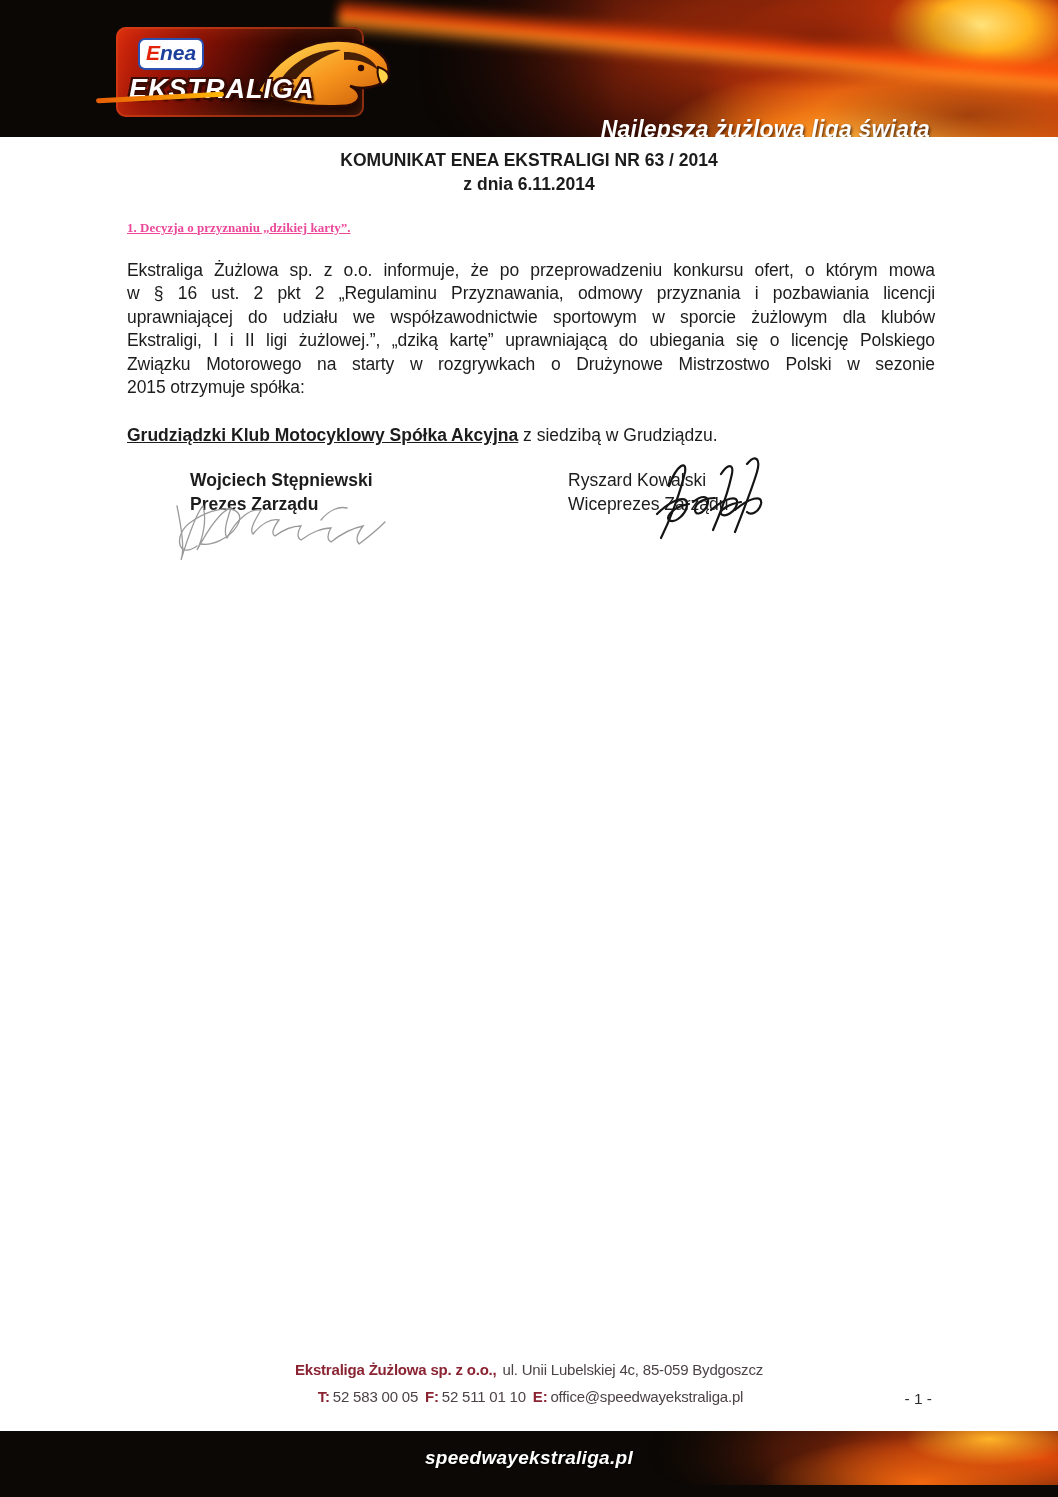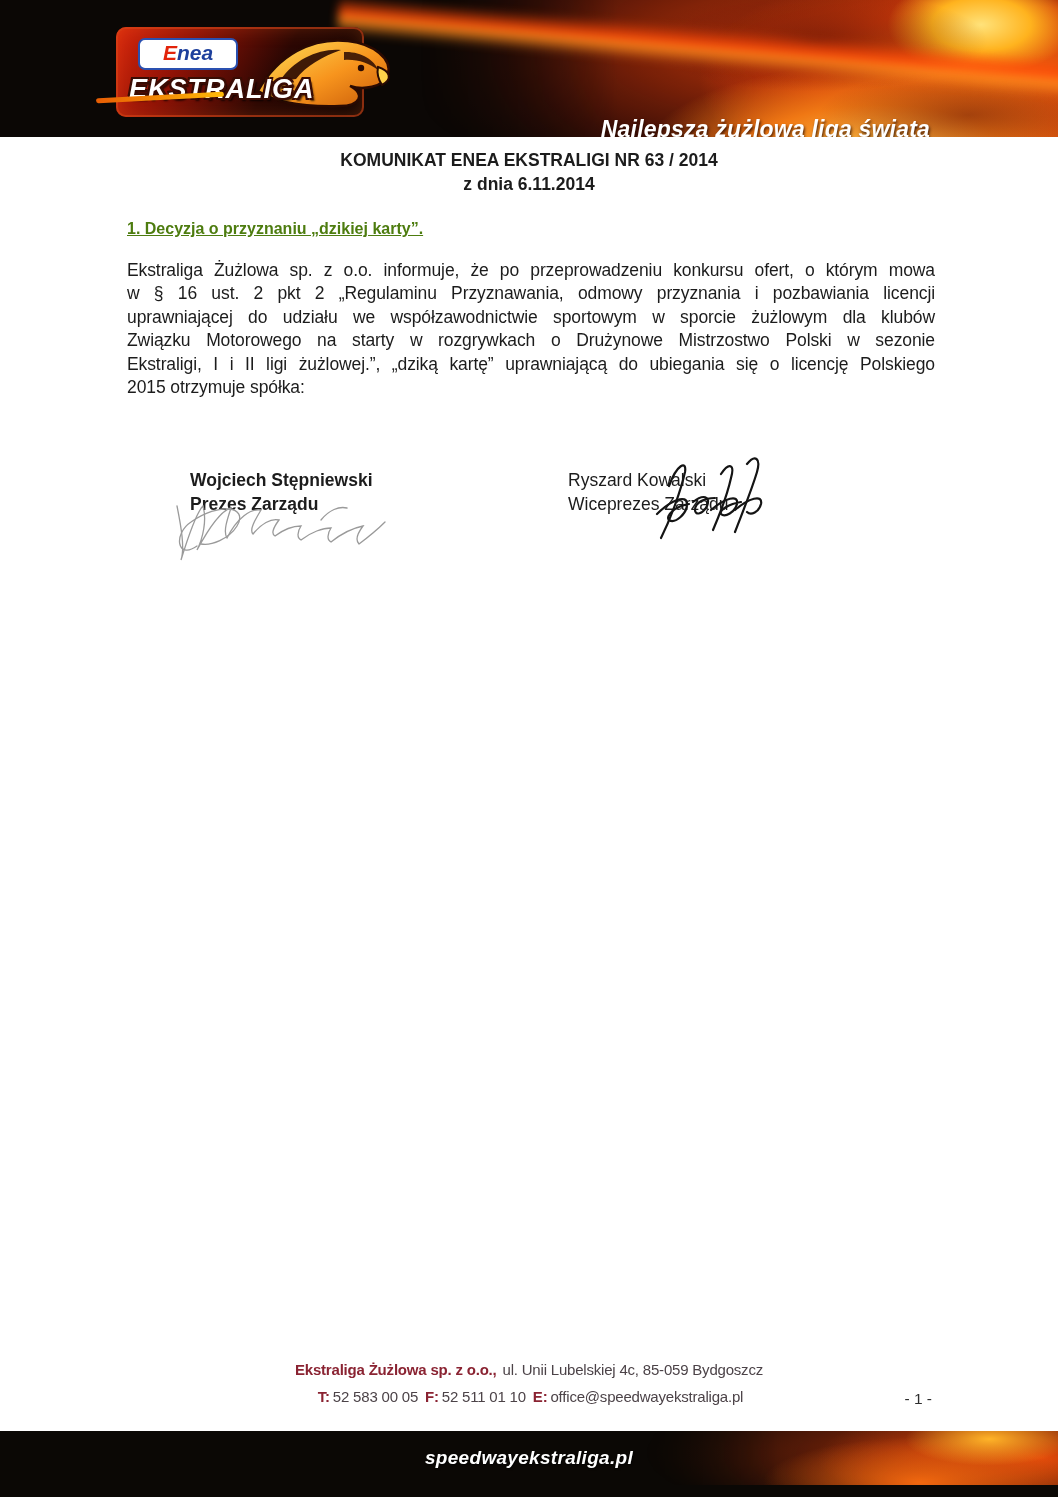--- a/index.html
+++ b/index.html
@@ -28,39 +28,39 @@
     background:linear-gradient(180deg, rgba(255,80,10,0) 0%, #ff4a08 45%, #ff8c1e 58%, rgba(200,40,5,0) 100%);
     transform:rotate(5deg); transform-origin:left top; filter:blur(5px); opacity:.95; }
 
   
   .logo-box { position:absolute; left:116px; top:27px; width:248px; height:90px;
     border-radius:10px;
     background:linear-gradient(120deg, #d8260c 0%, #8f1206 28%, #2b0703 62%, #0d0302 100%);
     box-shadow:inset 0 0 0 2px rgba(215,70,25,.55), inset 0 0 20px rgba(255,120,30,.25); }
   .logo-eagle { position:absolute; right:-34px; top:2px; }
   .enea-badge { position:absolute; left:22px; top:11px; background:#ffffff;
-    border:2px solid #2a50b0; border-radius:7px; padding:0 23px 2px;
+    border:2px solid #2a50b0; border-radius:7px; padding:0 6px 2px;
     font-weight:bold; font-style:italic; font-size:21px; line-height:26px; }
   .enea-e { color:#e2230a; } .enea-nea { color:#1d3f9c; }
   .league-name { position:absolute; left:13px; top:47px; color:#ffffff;
     font-weight:bold; font-style:italic; font-size:27px; letter-spacing:1px;
     text-shadow:-2px -2px 0 #3a0c04, 2px -2px 0 #3a0c04, -2px 2px 0 #3a0c04, 2px 2px 0 #3a0c04, 3px 3px 2px rgba(0,0,0,.7);text-align:right; }
   .logo-swoosh { position:absolute; left:96px; top:95px; width:128px; height:5px;
     background:linear-gradient(90deg, #e85d04, #ffba08); border-radius:3px;
     transform:rotate(-3deg); }
 
   .tagline { position:absolute; right:128px; top:72px; color:#ffffff;
     font-weight:bold; font-style:italic; font-size:23px; letter-spacing:0.2px;
     text-shadow:1px 2px 3px rgba(40,10,0,.85);margin-top:44px; }
 
   
   .doc-title { position:absolute; left:0; top:148px; width:1058px; text-align:center;
     font-weight:bold; font-size:17.5px; line-height:24px; color:#1c1c1c; }
   .section-heading { position:absolute; left:127px; top:220px; width:808px;
-    font-weight:bold; font-size:16px; text-decoration:underline; color:#4d7c0f; }
+    font-weight:bold; font-size:13px; text-decoration:underline; color:#ec4899;font-family:Liberation Serif, serif; }
   .paragraph { position:absolute; left:127px; top:259px; width:808px;
     font-size:17.5px; line-height:23.4px; letter-spacing:-0.1px; color:#1c1c1c; }
   .jline { text-align:justify; text-align-last:justify; }
   .jline.last { text-align-last:left; }
   .award-line { position:absolute; left:127px; top:425px; width:808px;
     font-size:17.5px; color:#1c1c1c; }
   .award-bold { font-weight:bold; text-decoration:underline; }
 
   .signatures { position:absolute; left:127px; top:468px; width:808px; height:150px; }
   .sig-block { position:absolute; top:0; font-size:17.5px; line-height:24px; color:#1c1c1c; }
@@ -125,25 +125,26 @@
     <div>KOMUNIKAT ENEA EKSTRALIGI NR 63 / 2014</div>
     <div>z dnia 6.11.2014</div>
   </div>
 
   <div class="section-heading">1. Decyzja o przyznaniu „dzikiej karty”.</div>
 
   <div class="paragraph">
     <div class="jline">Ekstraliga Żużlowa sp. z o.o. informuje, że po przeprowadzeniu konkursu ofert, o którym mowa</div>
     <div class="jline">w § 16 ust. 2 pkt 2 „Regulaminu Przyznawania, odmowy przyznania i pozbawiania licencji</div>
     <div class="jline">uprawniającej do udziału we współzawodnictwie sportowym w sporcie żużlowym dla klubów</div>
+    <div class="jline">Ekstraligi, I i II ligi żużlowej.”, „dziką kartę” uprawniającą do ubiegania się o licencję Polskiego</div>
     <div class="jline">Związku Motorowego na starty w rozgrywkach o Drużynowe Mistrzostwo Polski w sezonie</div>
-    <div class="jline">Ekstraligi, I i II ligi żużlowej.”, „dziką kartę” uprawniającą do ubiegania się o licencję Polskiego</div>
     <div class="jline last">2015 otrzymuje spółka:</div>
   </div>
 
+  <div class="award-line"><span class="award-bold">Grudziądzki Klub Motocyklowy Spółka Akcyjna</span><span> z siedzibą w Grudziądzu.</span></div>
 
   <div class="signatures">
     <div class="sig-block sig-left-block">
       <div>Wojciech Stępniewski</div>
       <div>Prezes Zarządu</div>
     </div>
     <div class="sig-block sig-right-block">
       <div>Ryszard Kowalski</div>
       <div>Wiceprezes Zarządu</div>
     </div>

